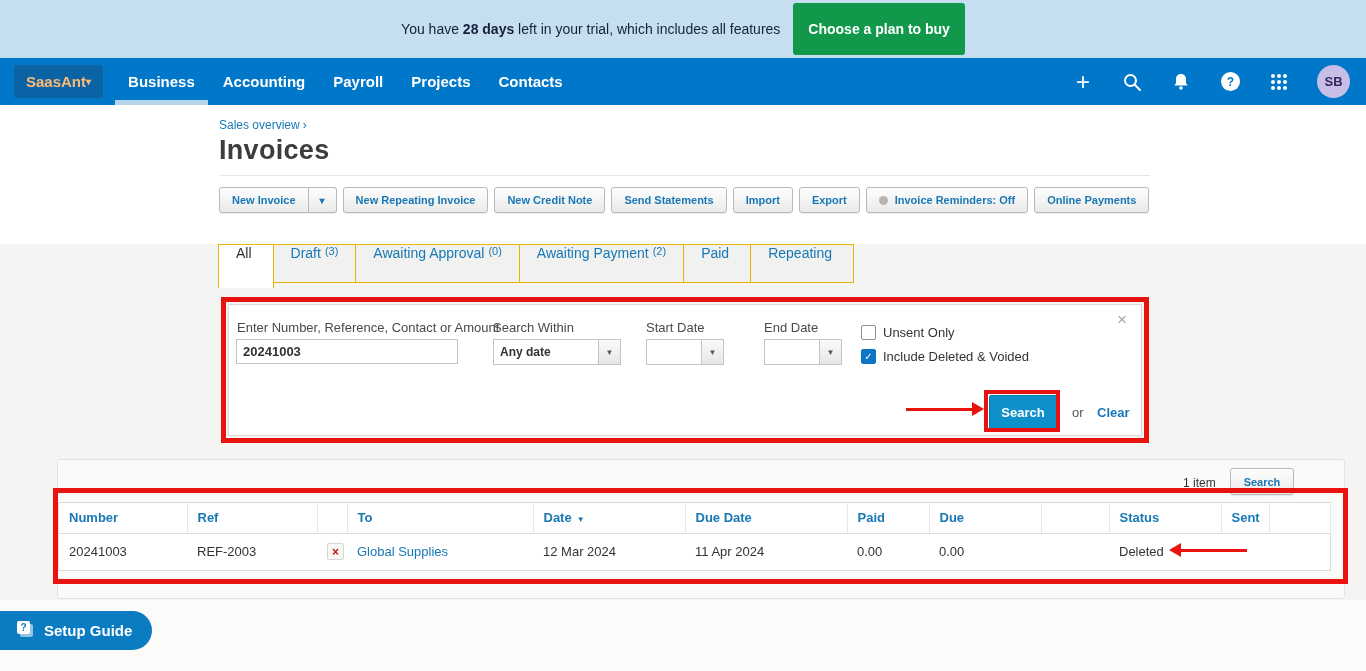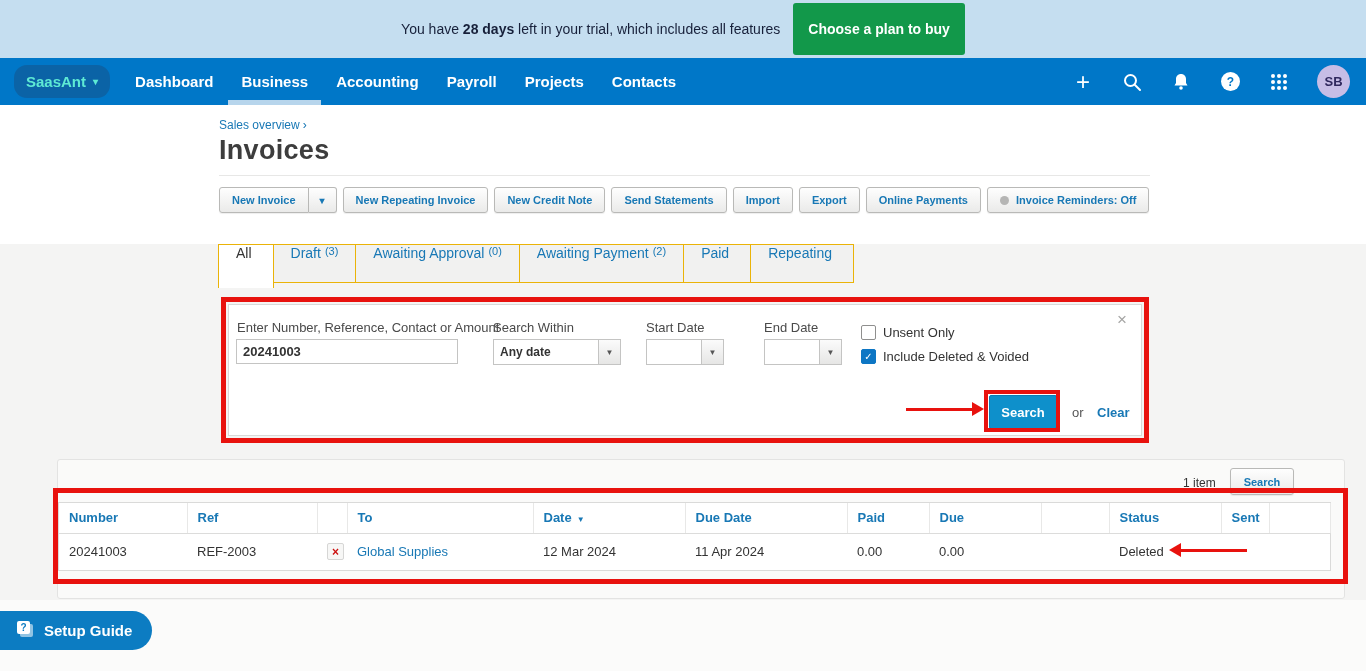--- a/index.html
+++ b/index.html
@@ -9,22 +9,22 @@
   .banner { position:absolute; left:0; top:0; width:1366px; height:58px; background:#c5def0;
             display:flex; align-items:center; justify-content:center; gap:13px; }
   .banner-text { font-size:14px; color:#17203a; }
   .banner-text b { font-weight:bold; }
   .cta-btn { background:#12984a; color:#fff; font-weight:bold; font-size:14px; border:none;
              padding:18px 15px; border-radius:3px; cursor:pointer; }
 
   
   .navbar { position:absolute; left:0; top:58px; width:1366px; height:47px; background:#0077c8;
             display:flex; align-items:center; }
-  .brand { margin-left:14px; background:#0b63a6; color:#5eead4; font-weight:bold; font-size:15px;
-           padding:8px 12px; border-radius:13px; display:flex; align-items:center; gap:7px; cursor:pointer; }
+  .brand { margin-left:14px; background:#0b63a6; color:#fdba74; font-weight:bold; font-size:15px;
+           padding:8px 12px; border-radius:3px; display:flex; align-items:center; cursor:pointer; }
   .brand .caret { font-size:10px; }
   .nav-items { display:flex; margin-left:25px; gap:28px; height:47px; }
   .nav-item { position:relative; display:flex; align-items:center; height:47px; color:#fff;
               font-weight:bold; font-size:15px; cursor:pointer; }
   .nav-item.active::after { content:""; position:absolute; left:-13px; right:-13px; bottom:0;
                             height:5px; background:#b7d5ec; }
   .nav-icons { margin-left:auto; display:flex; align-items:center; gap:27px; margin-right:16px; }
   .nav-ic { width:22px; height:22px; display:flex; align-items:center; justify-content:center; cursor:pointer; }
   .plus-glyph { color:#fff; font-size:24px; font-weight:300; line-height:20px; }
   .avatar { width:33px; height:33px; border-radius:50%; background:#c7bde6; color:#30285e;
@@ -128,21 +128,20 @@
   <span class="banner-text"><span>You have </span><b>28 days</b><span> left in your trial, which includes all features</span></span>
   <button class="cta-btn">Choose a plan to buy</button>
 </div>
 
 <div class="navbar">
   <div class="brand">
     <span>SaasAnt</span>
     <span class="caret">▾</span>
   </div>
   <div class="nav-items">
-    <div class="nav-item">Dashboard</div>
     <div class="nav-item active">Business</div>
     <div class="nav-item">Accounting</div>
     <div class="nav-item">Payroll</div>
     <div class="nav-item">Projects</div>
     <div class="nav-item">Contacts</div>
   </div>
   <div class="nav-icons">
     <div class="nav-ic">
         <span class="plus-glyph">+</span>
       </div>
@@ -194,25 +193,25 @@
       <button class="xbtn main">New Invoice</button>
       <button class="xbtn arrow">
           <span>▾</span>
         </button>
     </div>
     <button class="xbtn">New Repeating Invoice</button>
     <button class="xbtn">New Credit Note</button>
     <button class="xbtn">Send Statements</button>
     <button class="xbtn">Import</button>
     <button class="xbtn">Export</button>
-    <button class="xbtn">Online Payments</button>
     <button class="xbtn">
       <span class="dot"></span>
       <span>Invoice Reminders: Off</span>
     </button>
+    <button class="xbtn">Online Payments</button>
   </div>
 </div>
 
 <div class="gray-area"></div>
 <div class="footer-strip"></div>
 
 <div class="tabs">
   <div class="tab active">
       <span>All</span>
       <span class="cnt"></span>

